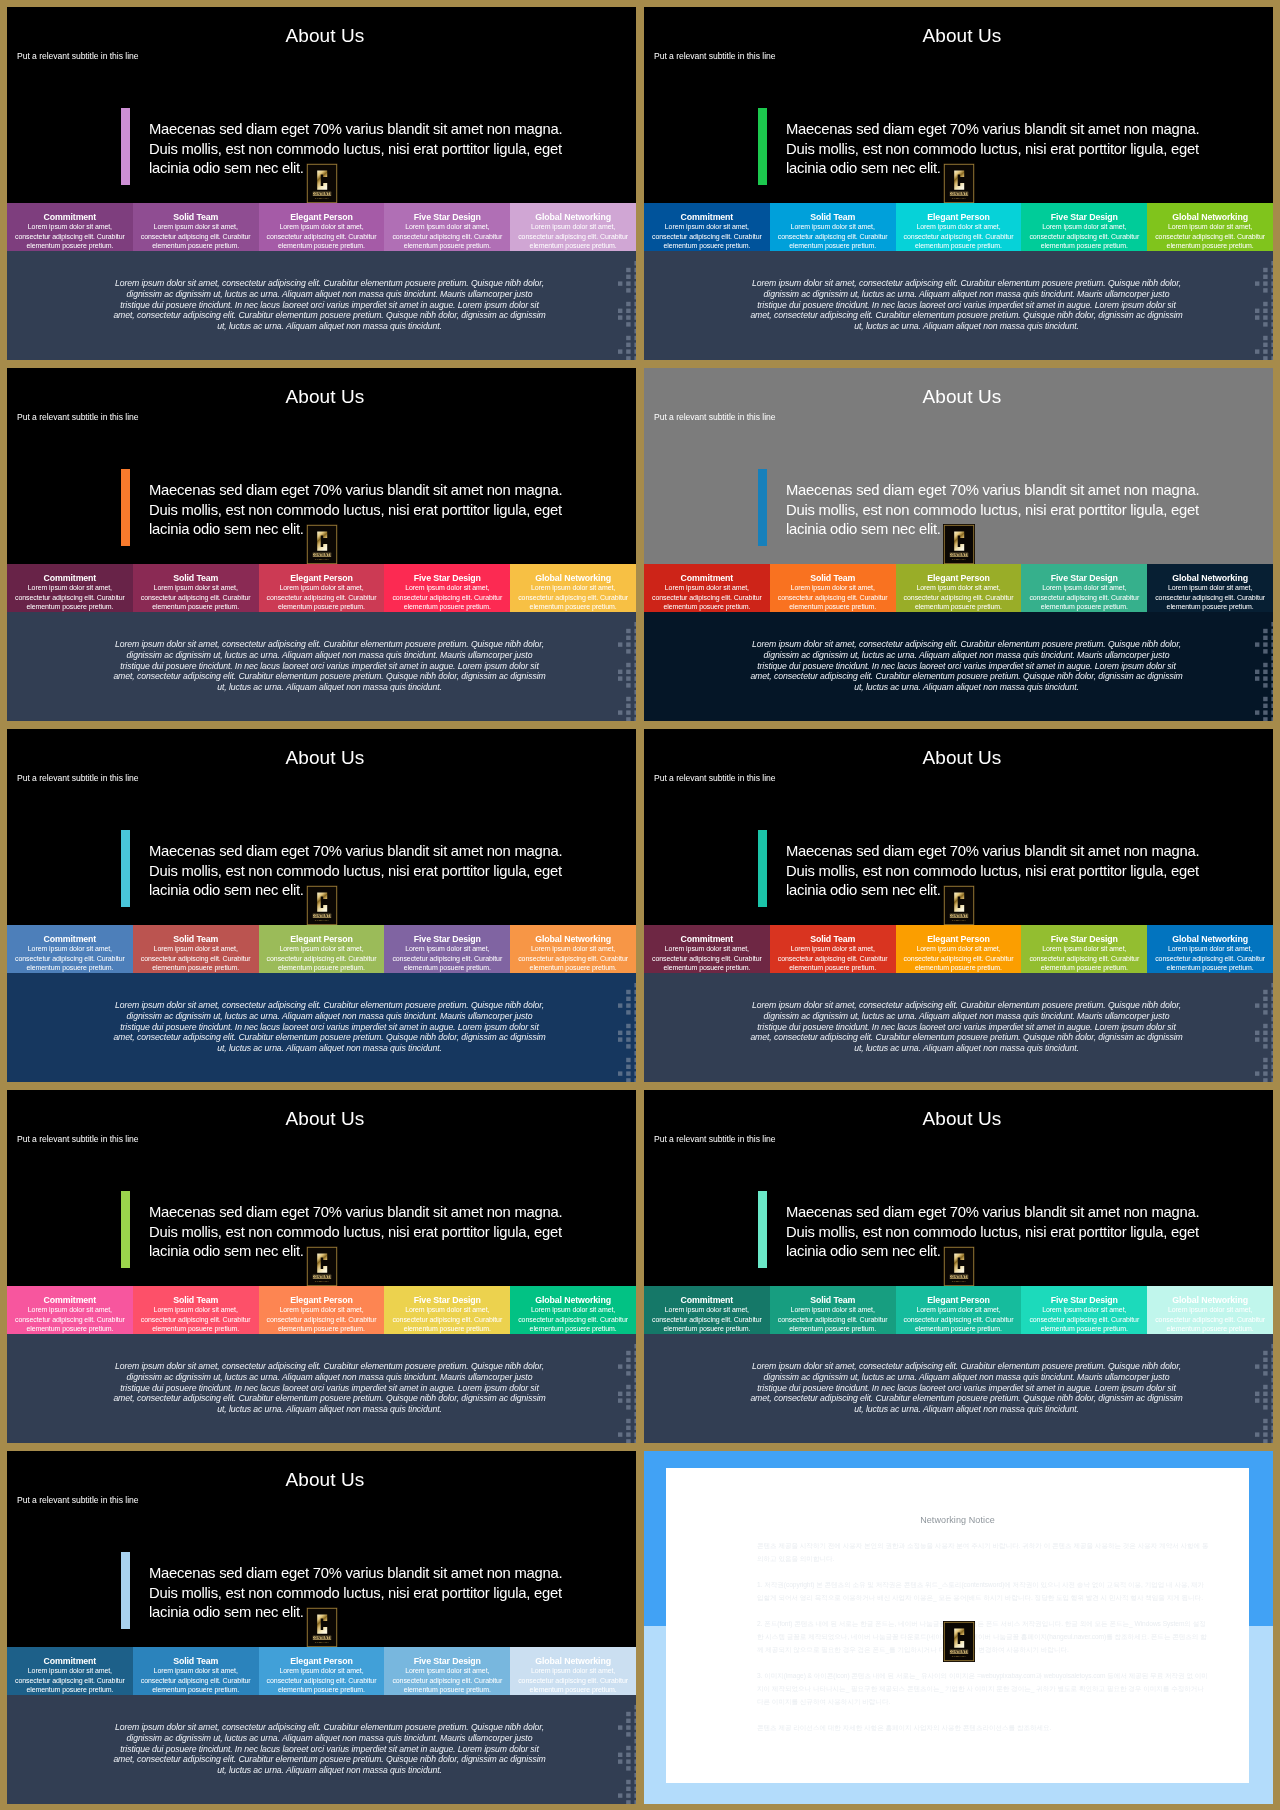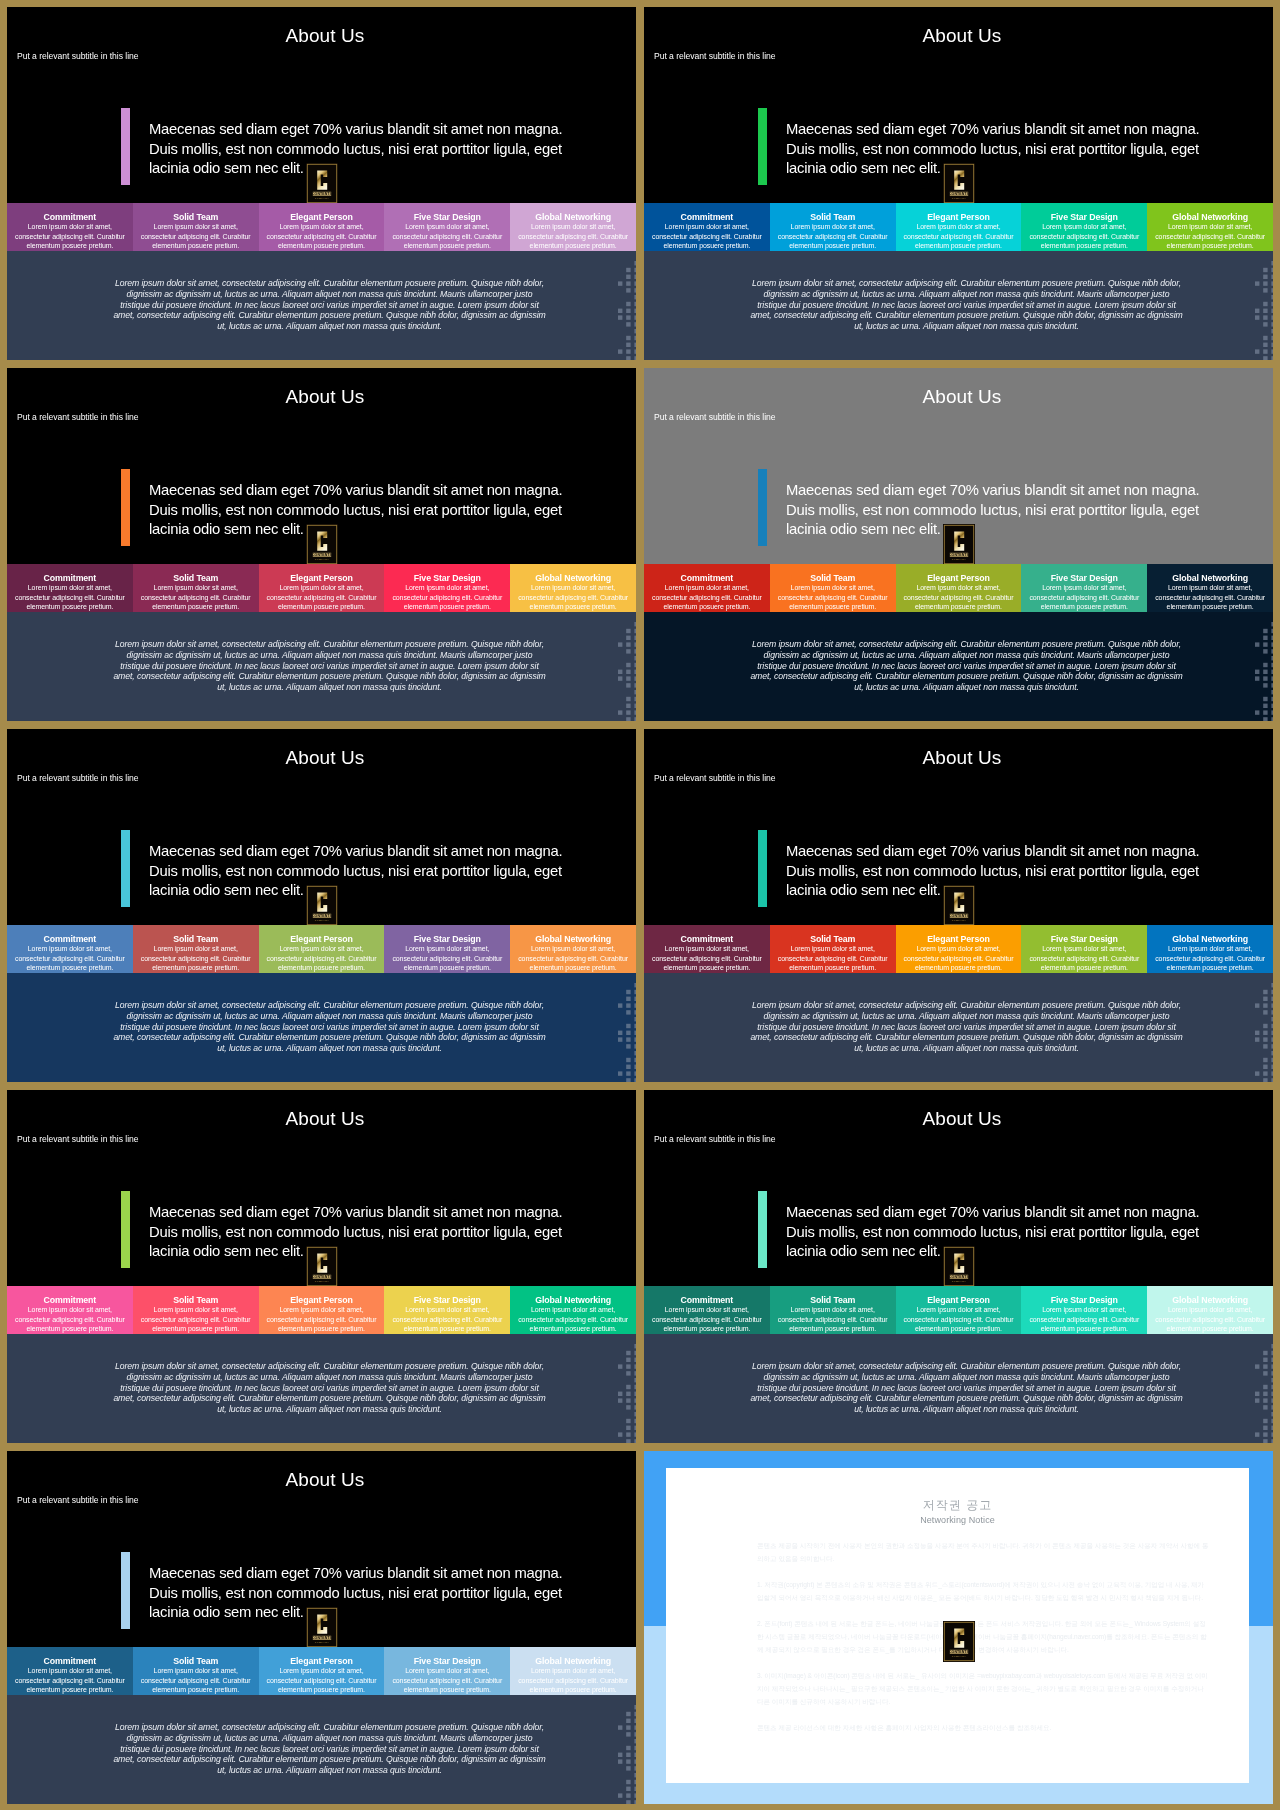--- a/index.html
+++ b/index.html
@@ -1137,21 +1137,20 @@
           <rect x="8.2" y="115.6" width="4.4" height="4.4" fill="#818ea2"></rect>
           <rect x="16.4" y="115.6" width="4.4" height="4.4" fill="#818ea2"></rect>
           <rect x="8.2" y="122.4" width="4.4" height="4.4" fill="#818ea2"></rect>
           <rect x="16.4" y="122.4" width="4.4" height="4.4" fill="#818ea2"></rect>
         </svg>
  </div>
 </div>
     <div class="slide" id="cpslide" style="left:644px;top:1451px">
  <div class="cp-band"></div>
  <div class="cp-card">
-  <div class="cp-t1">저작권 공고</div>
   <div class="cp-t2">Networking Notice</div>
   <div class="cp-body">
           <div class="cp-p">콘텐츠 제공을 시작하기 전에 사용자 본인의 권한과 소정능을 사용자 분여 주시기 바랍니다. 귀하가 이 콘텐츠 제공을 사용하는 것은 사용자 계약서 사항에 동의하고 있음을 의미합니다.</div>
           <div class="cp-p">1. 저작권(copyright) 본 콘텐츠의 소유 및 저작권은 콘텐츠 위드_스토리(contentsword)에 저작권이 있으니 사전 승낙 없이 교육적 이용, 기업업 내 사용, 재가입할게 되어서 영리 목적으로 이용하거나 배신 사업자 이용은_ 모든 용어(배트 하시기 바랍니다. 정당한 도입 행위 발견 시 민사적 형사 책임을 지게 됩니다.</div>
           <div class="cp-p">2. 폰트(font) 콘텐츠 내에 된 서로는 한글 폰트는, 네이버 나눔글꼴로 서한_모든 폰트 서비스 저작권입니다. 한글 외에 모든 폰트는_ Windows System의 설정한 시스템 글꼴로 제작되었으나, 네이버 나눔글꼴 다운로드(네이버 사용은 네이버 나눔글꼴 홈페이지(hangeul.naver.com)를 참조하세요. 폰트는 콘텐츠의 함께 제공되지 않으므로 필요한 경우 검은 폰트_를 기입하시거나 다른 폰트_로 변경하여 사용하시기 바랍니다.</div>
           <div class="cp-p">3. 이미지(image) &amp; 아이콘(icon) 콘텐츠 내에 된 서로는_ 유사이의 이미지은 =webuypixabay.com과 webuyoisaletoys.com 등에서 제공된 무료 저작권 없 이미지이 제작되었으나 나타나시는_ 필요구한 제공되스 콘텐츠이는_ 기업한 사 이미지 문한 경이는_ 귀하가 별도로 확인하고 필요한 경우 이미지를 수정하거나 다른 이미지를 신규하여 사용하시기 바랍니다.</div>
           <div class="cp-p">콘텐츠 제공 라이선스에 대한 자세한 사항은 홈페이지 사업자의 사용한 콘텐츠라이선스를 참조하세요.</div>
         </div>
   <div class="cp-logo"><svg viewBox="0 0 32 41" width="32" height="41">
             <rect x="0" y="0" width="32" height="41" fill="#0b0703"></rect>

